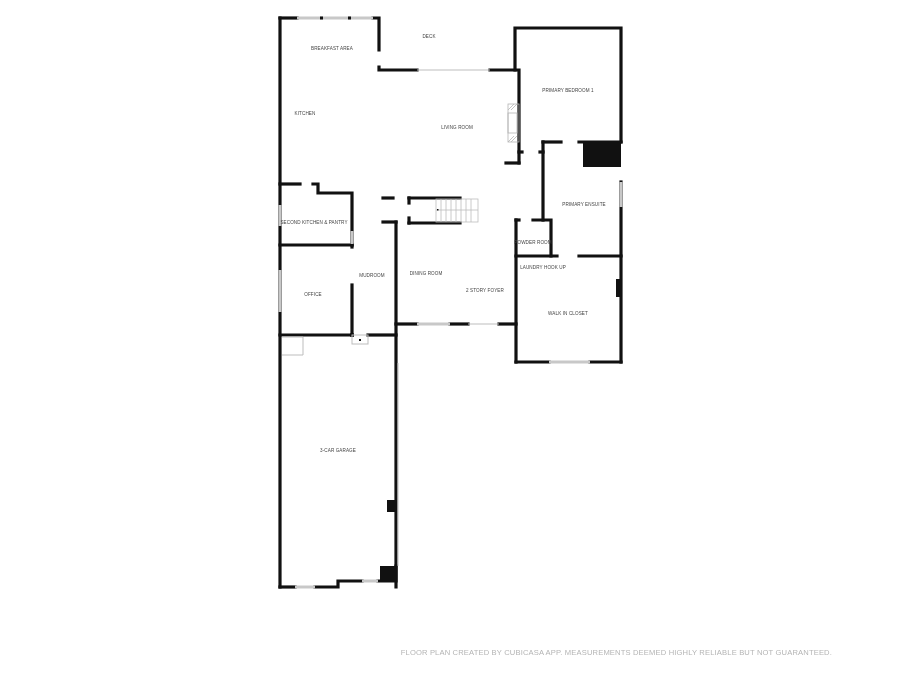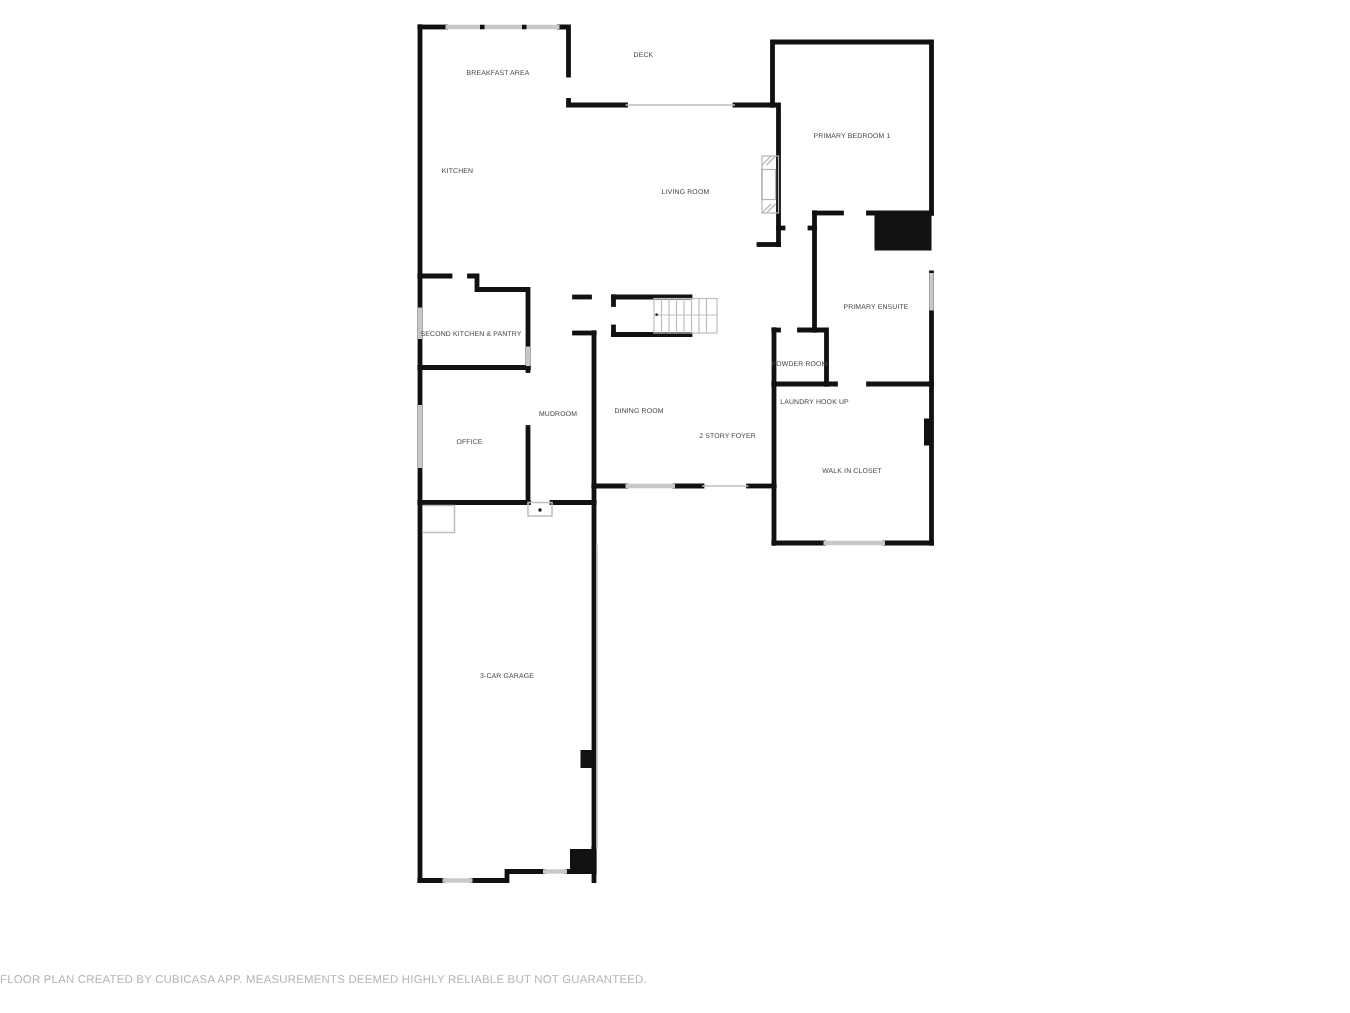--- a/index.html
+++ b/index.html
@@ -5,21 +5,21 @@
   html, body { margin: 0; padding: 0; background: #ffffff; }
   body { width: 900px; height: 675px; position: relative; overflow: hidden; font-family: "Liberation Sans", sans-serif; }
   #plan { position: absolute; left: 0; top: 0; width: 900px; height: 675px; }
   .wall { fill: none; stroke: #111111; stroke-width: 3.2; stroke-linecap: square; stroke-linejoin: miter; }
   .window { fill: none; stroke: #c8c8c8; stroke-width: 3; }
   .window-thin { fill: none; stroke: #bdbdbd; stroke-width: 1; }
   .solid { fill: #111111; }
   .hatch { fill: none; stroke: #b5b5b5; stroke-width: 0.8; }
   .stair { fill: none; stroke: #bdbdbd; stroke-width: 0.8; }
   .room-label { font-size: 4.6px; fill: #444444; letter-spacing: 0.1px; text-anchor: middle; font-family: "Liberation Sans", sans-serif; }
-  .footer { position: absolute; left: 0; width: 832px; top: 648px; text-align: left; font-size: 7.6px; color: #b4b4b4; letter-spacing: 0.15px; font-family: "Liberation Sans", sans-serif; }
+  .footer { position: absolute; left: 0; width: 832px; top: 648px; text-align: right; font-size: 7.6px; color: #b4b4b4; letter-spacing: 0.15px; font-family: "Liberation Sans", sans-serif; }
 </style>
 </head>
 <body>
 
 <svg id="plan" viewBox="0 0 900 675" xmlns="http://www.w3.org/2000/svg">
 
   <g>
 
     <path class="wall" d="M280 18 L280 587"></path>
 

